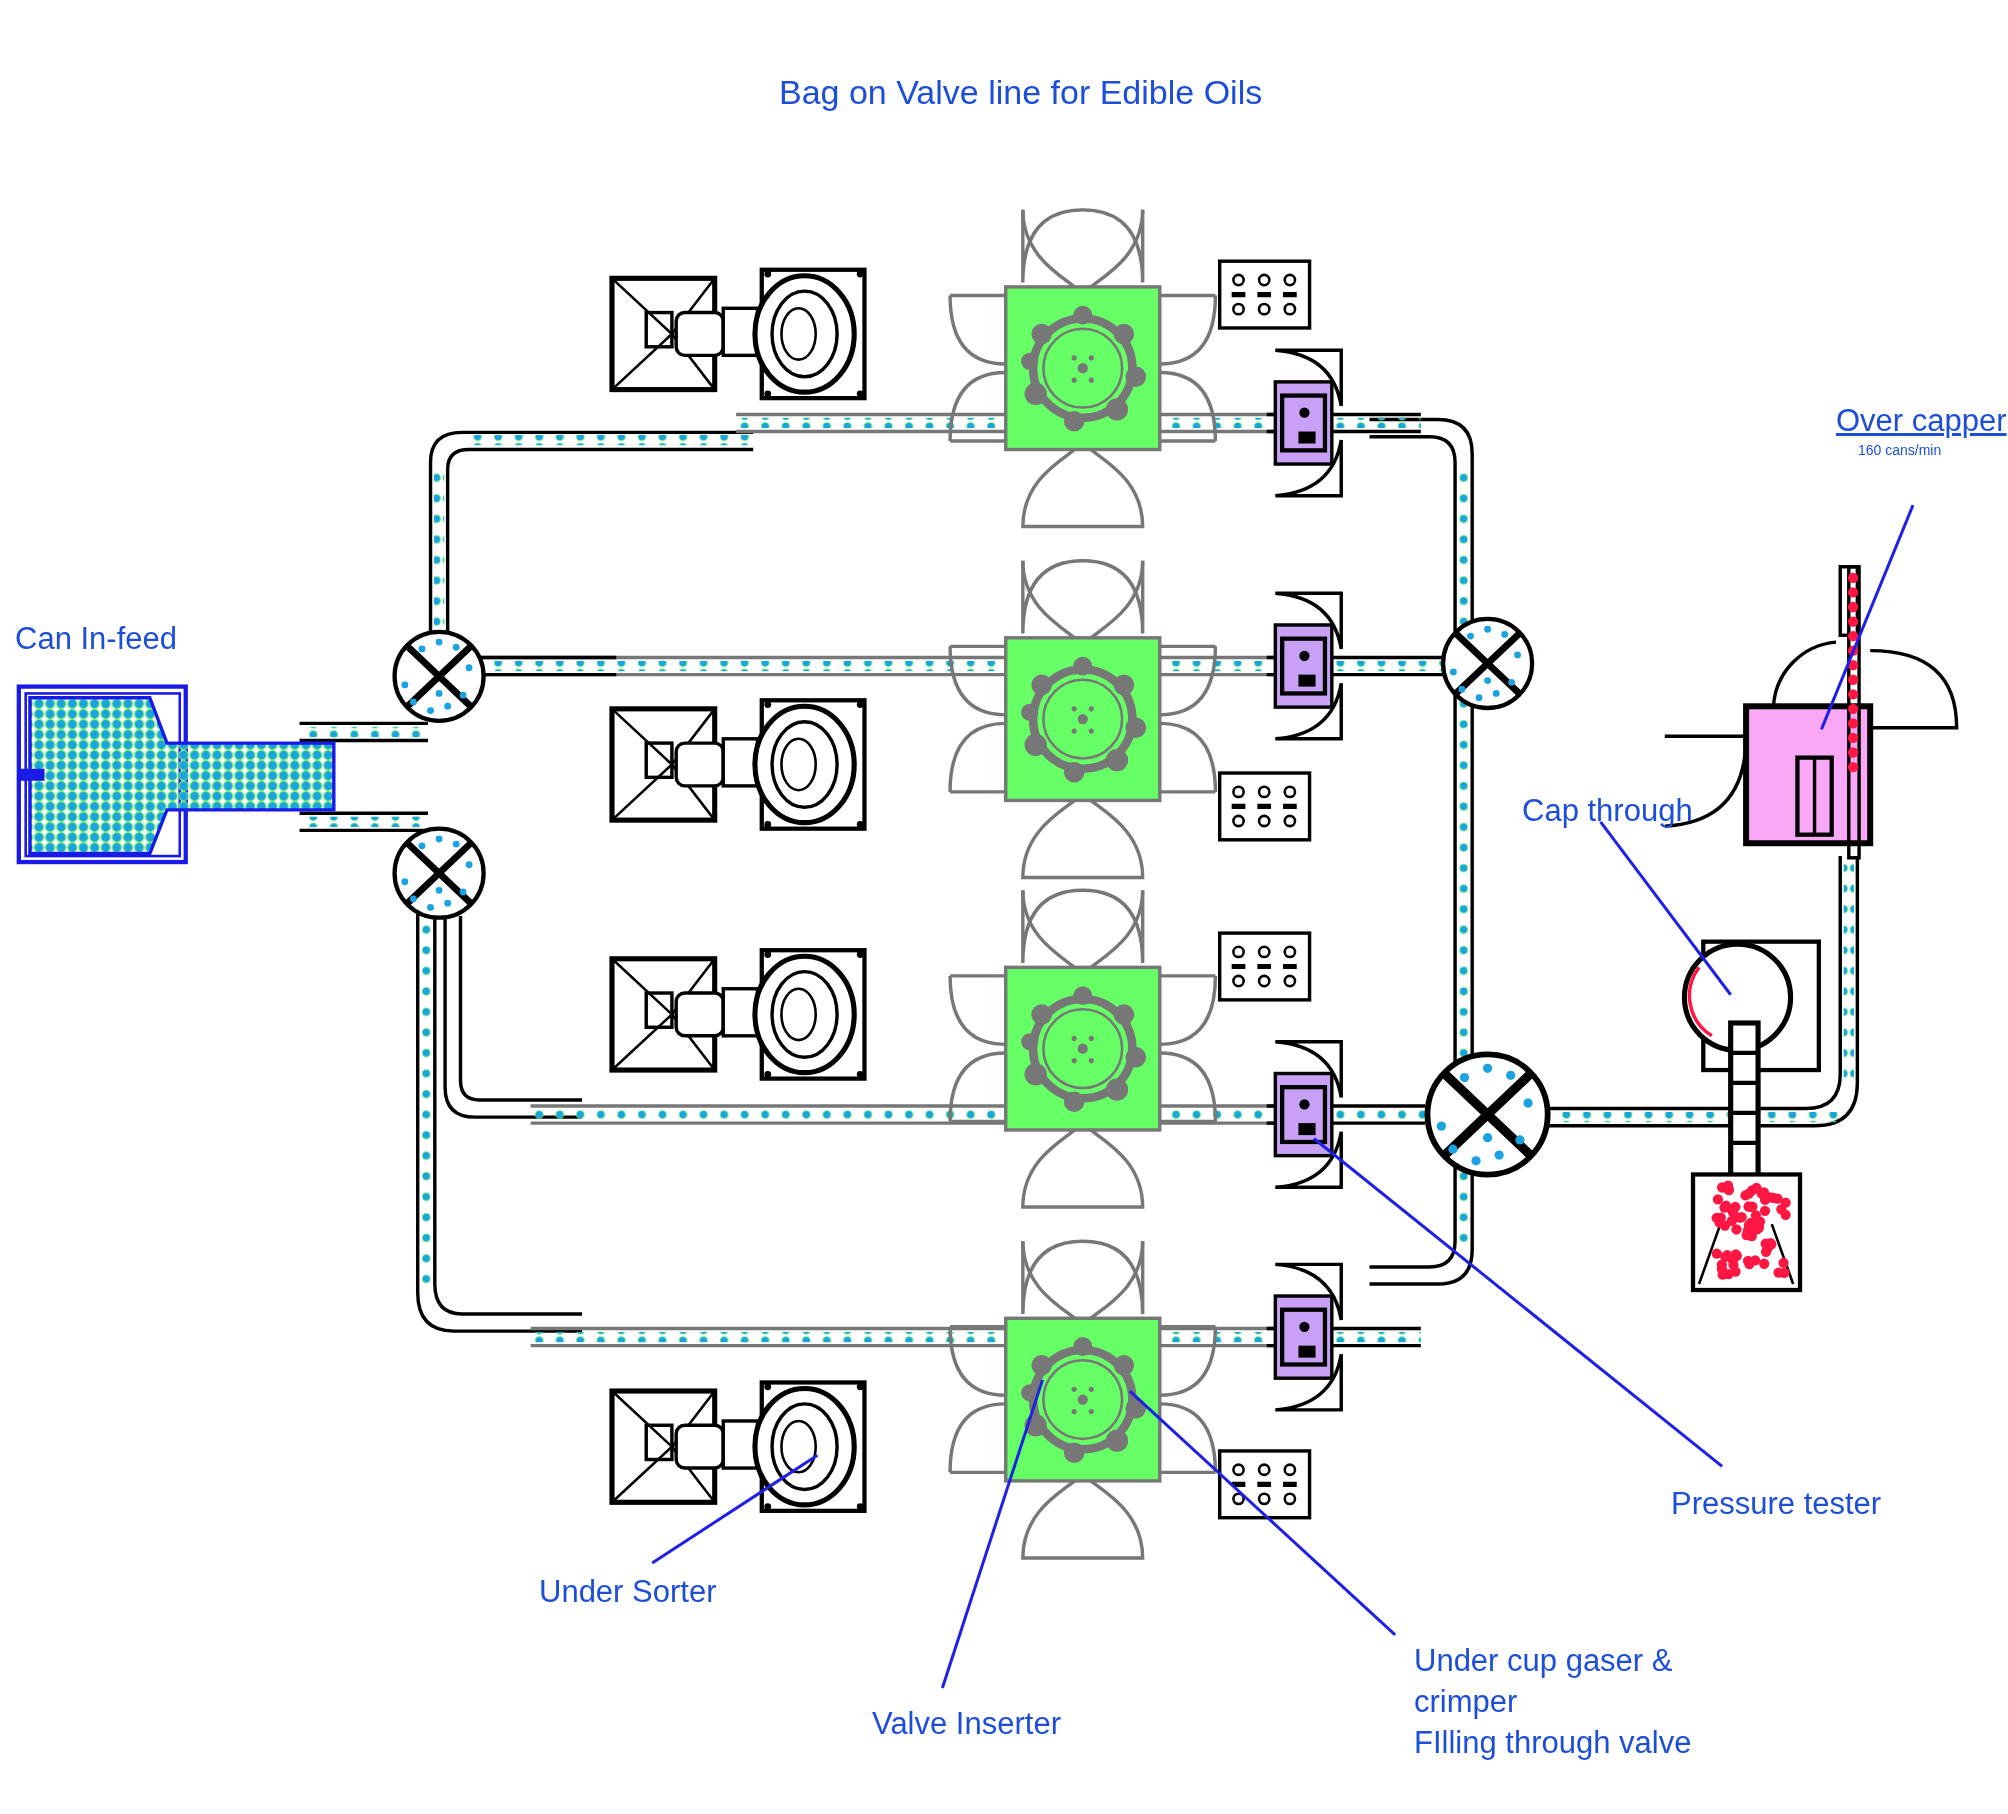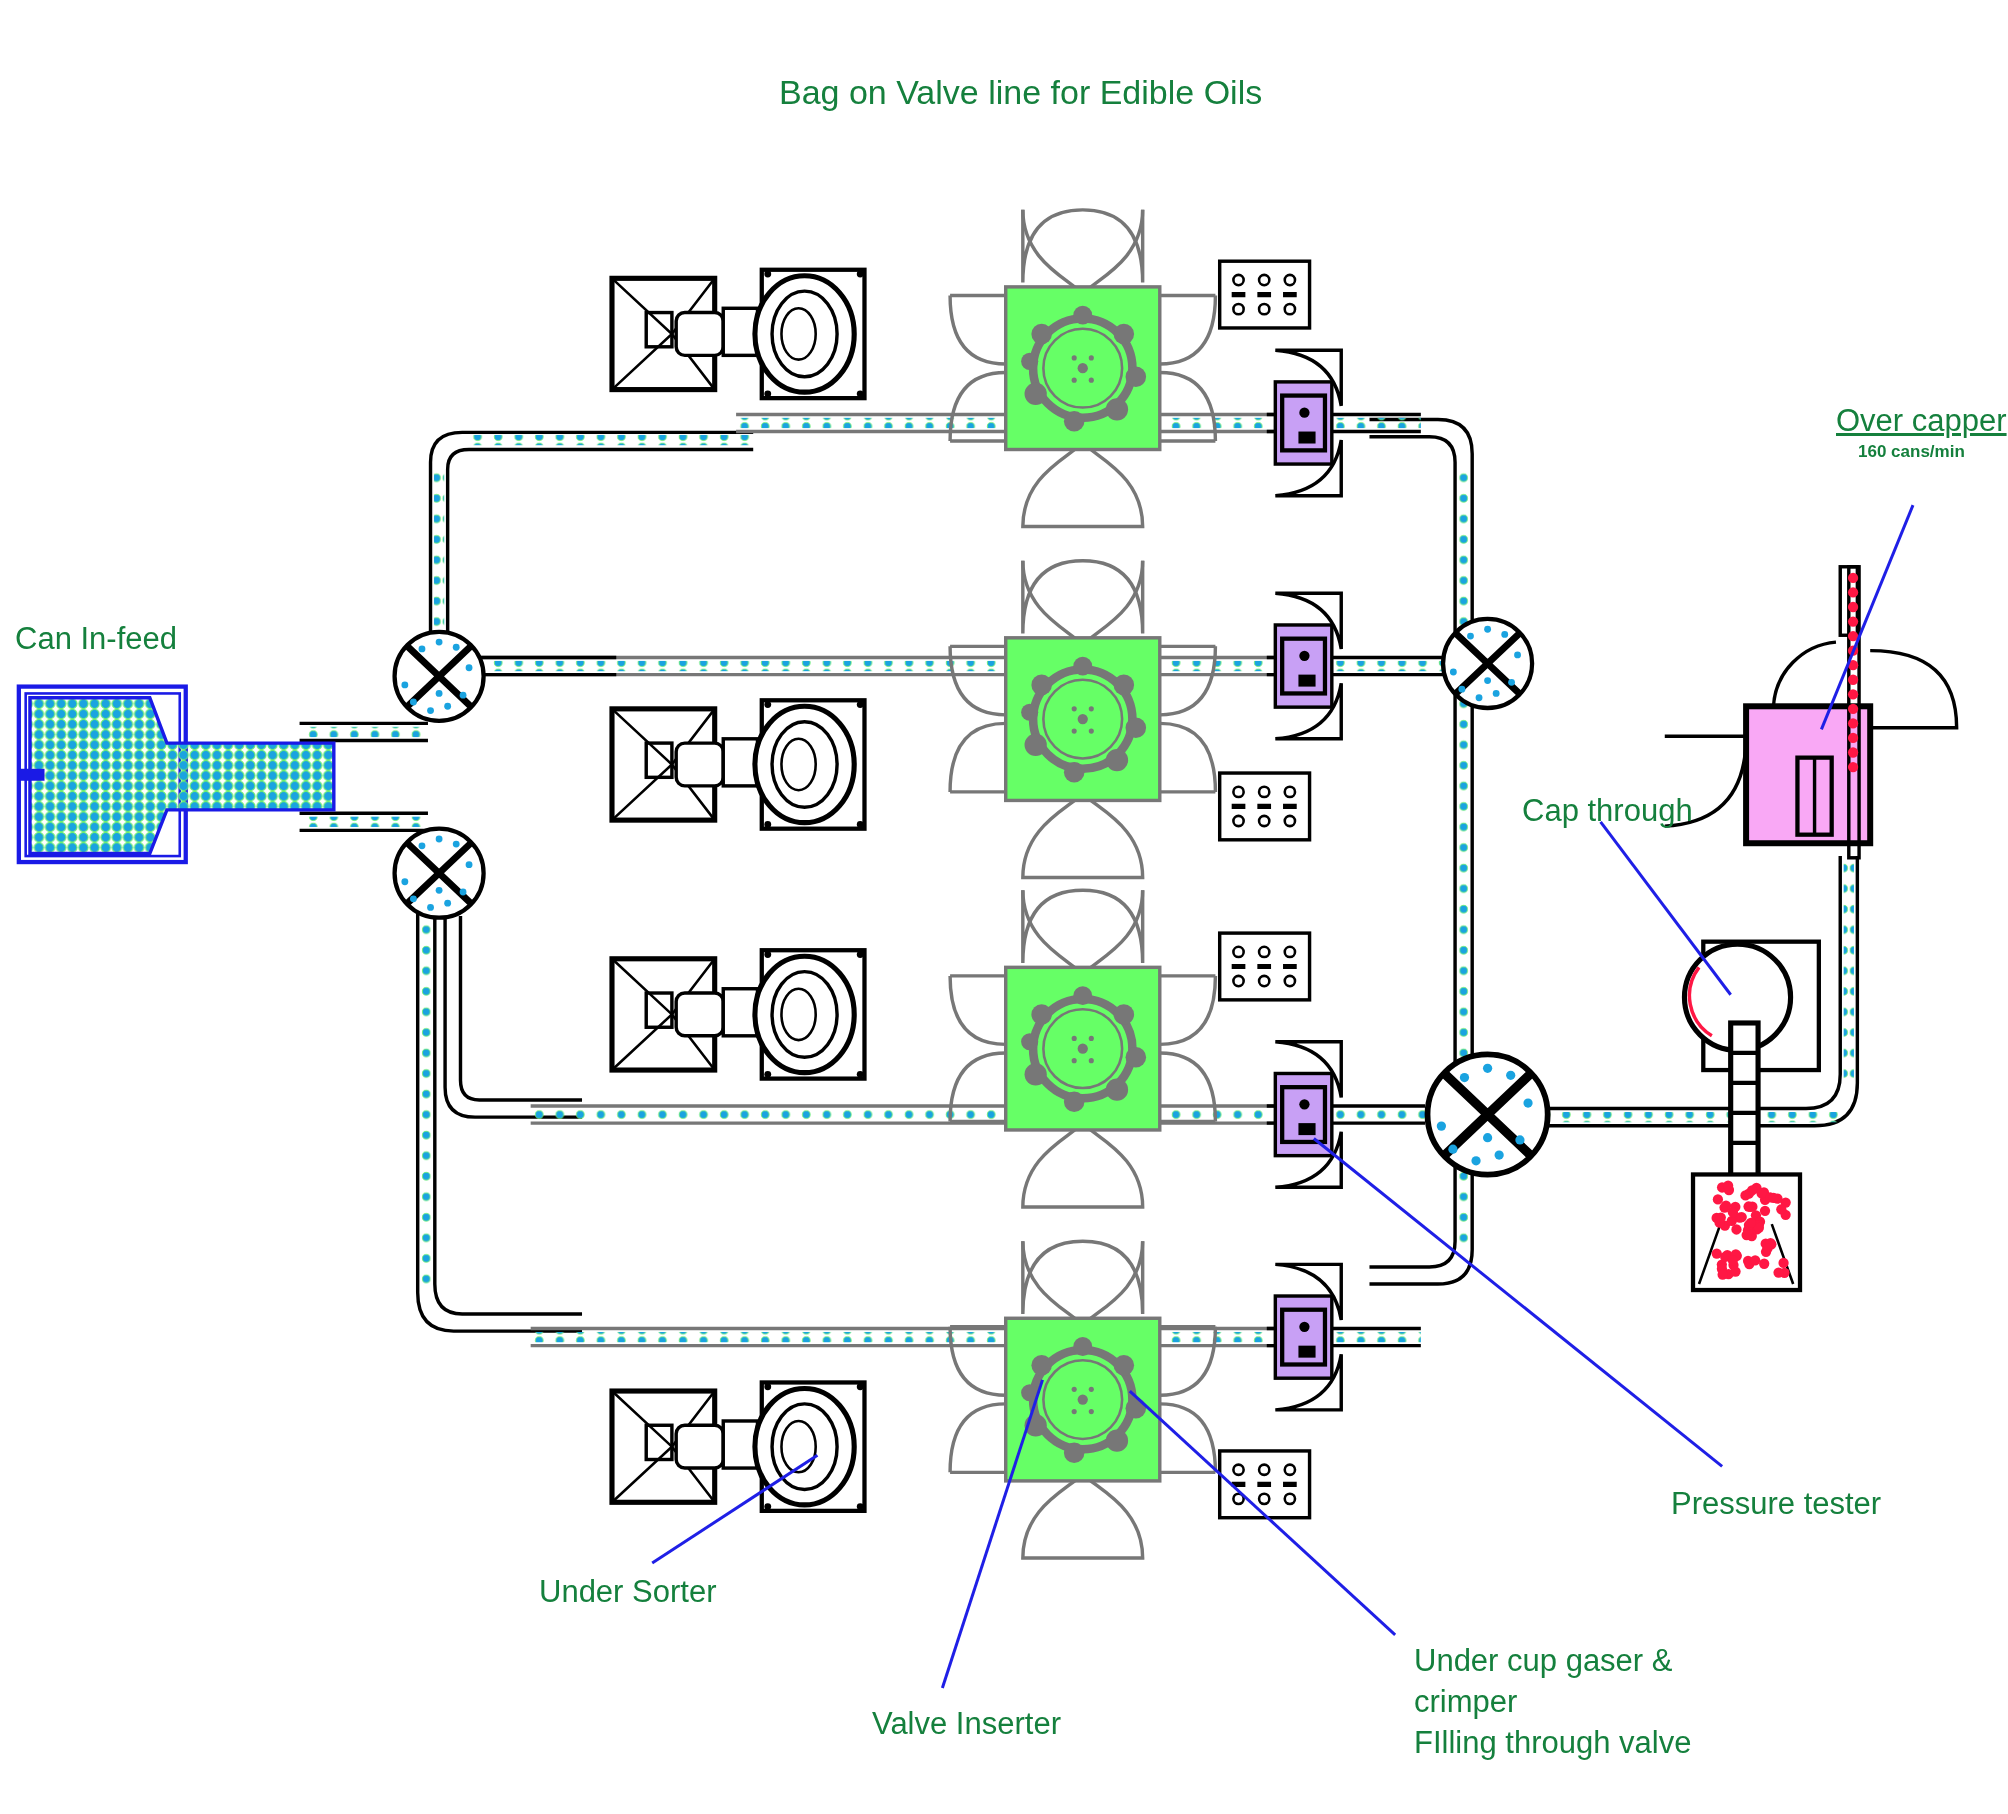--- a/index.html
+++ b/index.html
@@ -1,21 +1,21 @@
 <!DOCTYPE html>
 <html style="font-size:13.7px"><head>
 <meta charset="utf-8">
 <style>
   html, body { margin: 0; padding: 0; background: #ffffff; }
   body { width: 2008px; height: 1814px; position: relative; overflow: hidden; font-family: "Liberation Sans", sans-serif; }
   #stage { position: absolute; left: 0; top: 0; width: 2008px; height: 1814px; }
-  .lbl { position: absolute; color: #15803d; font-family: "Liberation Sans", sans-serif; white-space: nowrap; line-height: 1.2; }
+  .lbl { position: absolute; color: #1d4ed8; font-family: "Liberation Sans", sans-serif; white-space: nowrap; line-height: 1.2; }
   .title { left: 779px; top: 72px; font-size: 34px; }
   .big { font-size: 31px; }
-  .small { font-size: 17px; font-weight: bold; }
+  .small { font-size: 14px; }
   .multi { white-space: pre-line; line-height: 41px; }
 </style>
 </head>
 <body>
 
 <svg id="stage" viewBox="0 0 2346 2119" xmlns="http://www.w3.org/2000/svg">
   <defs>
     <pattern id="canPatH" width="24" height="12" patternUnits="userSpaceOnUse">
       <circle cx="6" cy="6" r="4.5" fill="#1aa3e0" stroke="#6cf06c" stroke-width="1"></circle>
     </pattern>

